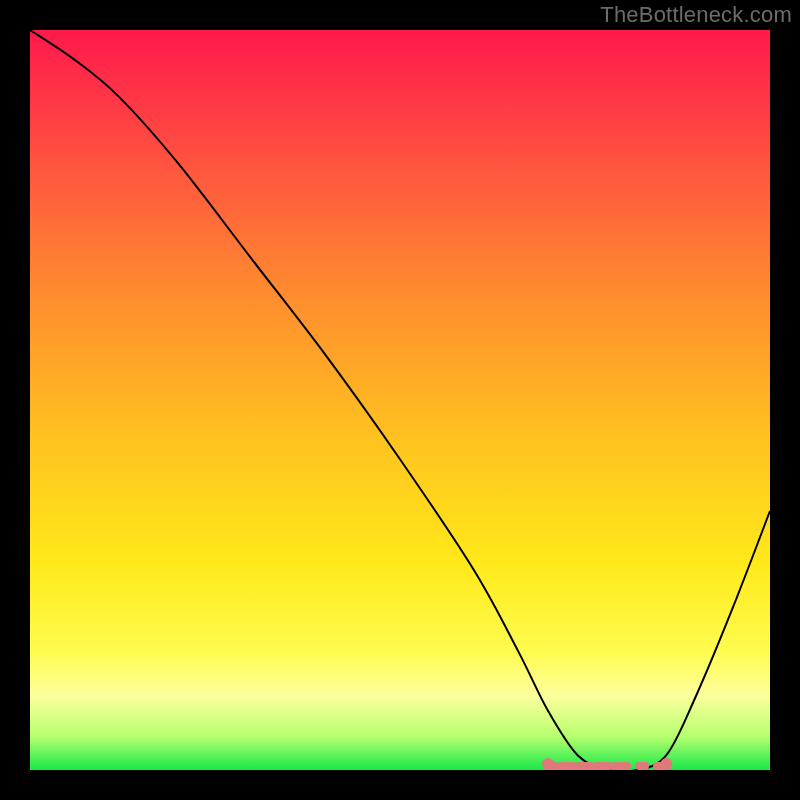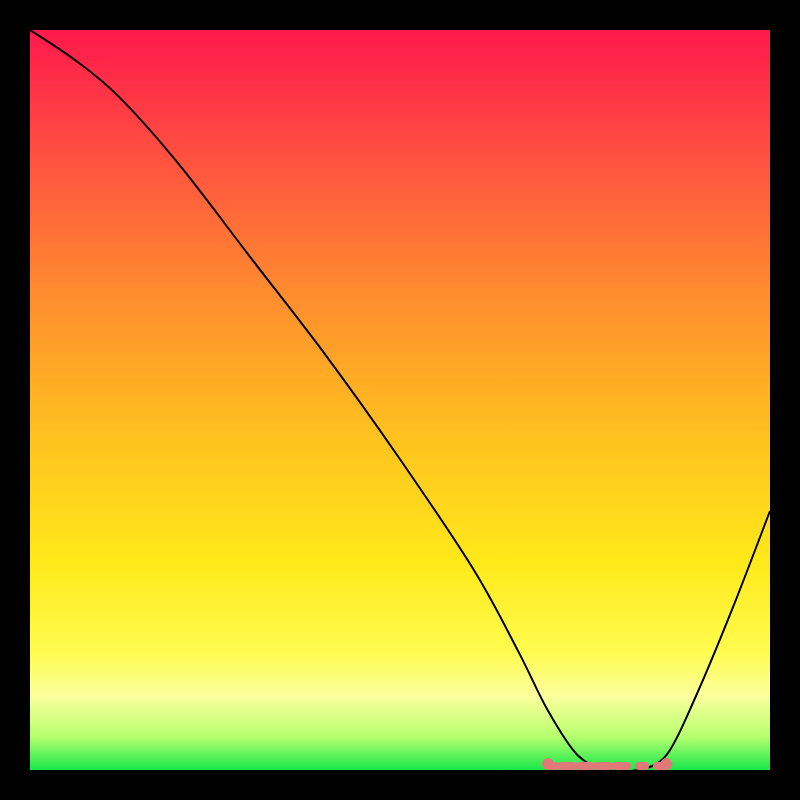--- a/index.html
+++ b/index.html
@@ -51,20 +51,21 @@
     left: 0;
     top: 0;
     width: 740px;
     height: 740px;
     overflow: visible;
   }
 </style>
 </head>
 <body>
 <div class="frame">
+  <div class="watermark">TheBottleneck.com</div>
 
   <div class="plot">
     <svg class="curve" viewBox="0 0 740 740" preserveAspectRatio="none">
       <path id="main-curve" fill="none" stroke="#000000" stroke-width="2" d="M 0 0 C 7.4 4.9, 29.6 18.5, 44.4 29.6 C 59.2 40.7, 71.5 49.3, 88.8 66.6 C 106.1 83.9, 125.8 106.1, 148.0 133.2 C 170.2 160.3, 197.3 197.3, 222.0 229.4 C 246.7 261.5, 271.3 292.3, 296.0 325.6 C 320.7 358.9, 345.3 393.4, 370.0 429.2 C 394.7 465.0, 424.3 508.1, 444.0 540.2 C 463.7 572.3, 476.1 598.2, 488.4 621.6 C 500.7 645.0, 508.1 663.5, 518.0 680.8 C 527.9 698.1, 537.7 715.3, 547.6 725.2 C 557.5 735.1, 567.3 737.5, 577.2 740.0 C 587.1 742.5, 596.9 742.5, 606.8 740.0 C 616.7 737.5, 626.5 737.5, 636.4 725.2 C 646.3 712.9, 654.9 690.7, 666.0 666.0 C 677.1 641.3, 690.7 608.0, 703.0 577.2 C 715.3 546.4, 733.8 497.0, 740.0 481.0"></path>
 
       <g id="highlight-group">
           <circle cx="518" cy="734" r="6" fill="#e07a7a"></circle>
           <circle cx="636.4" cy="734" r="6" fill="#e07a7a"></circle>
           <line x1="522" x2="632.4" y1="736" y2="736" stroke="#e07a7a" stroke-width="8" stroke-linecap="round" stroke-dasharray="3 6 12 6 12 6 12 6 3"></line>
         </g>

